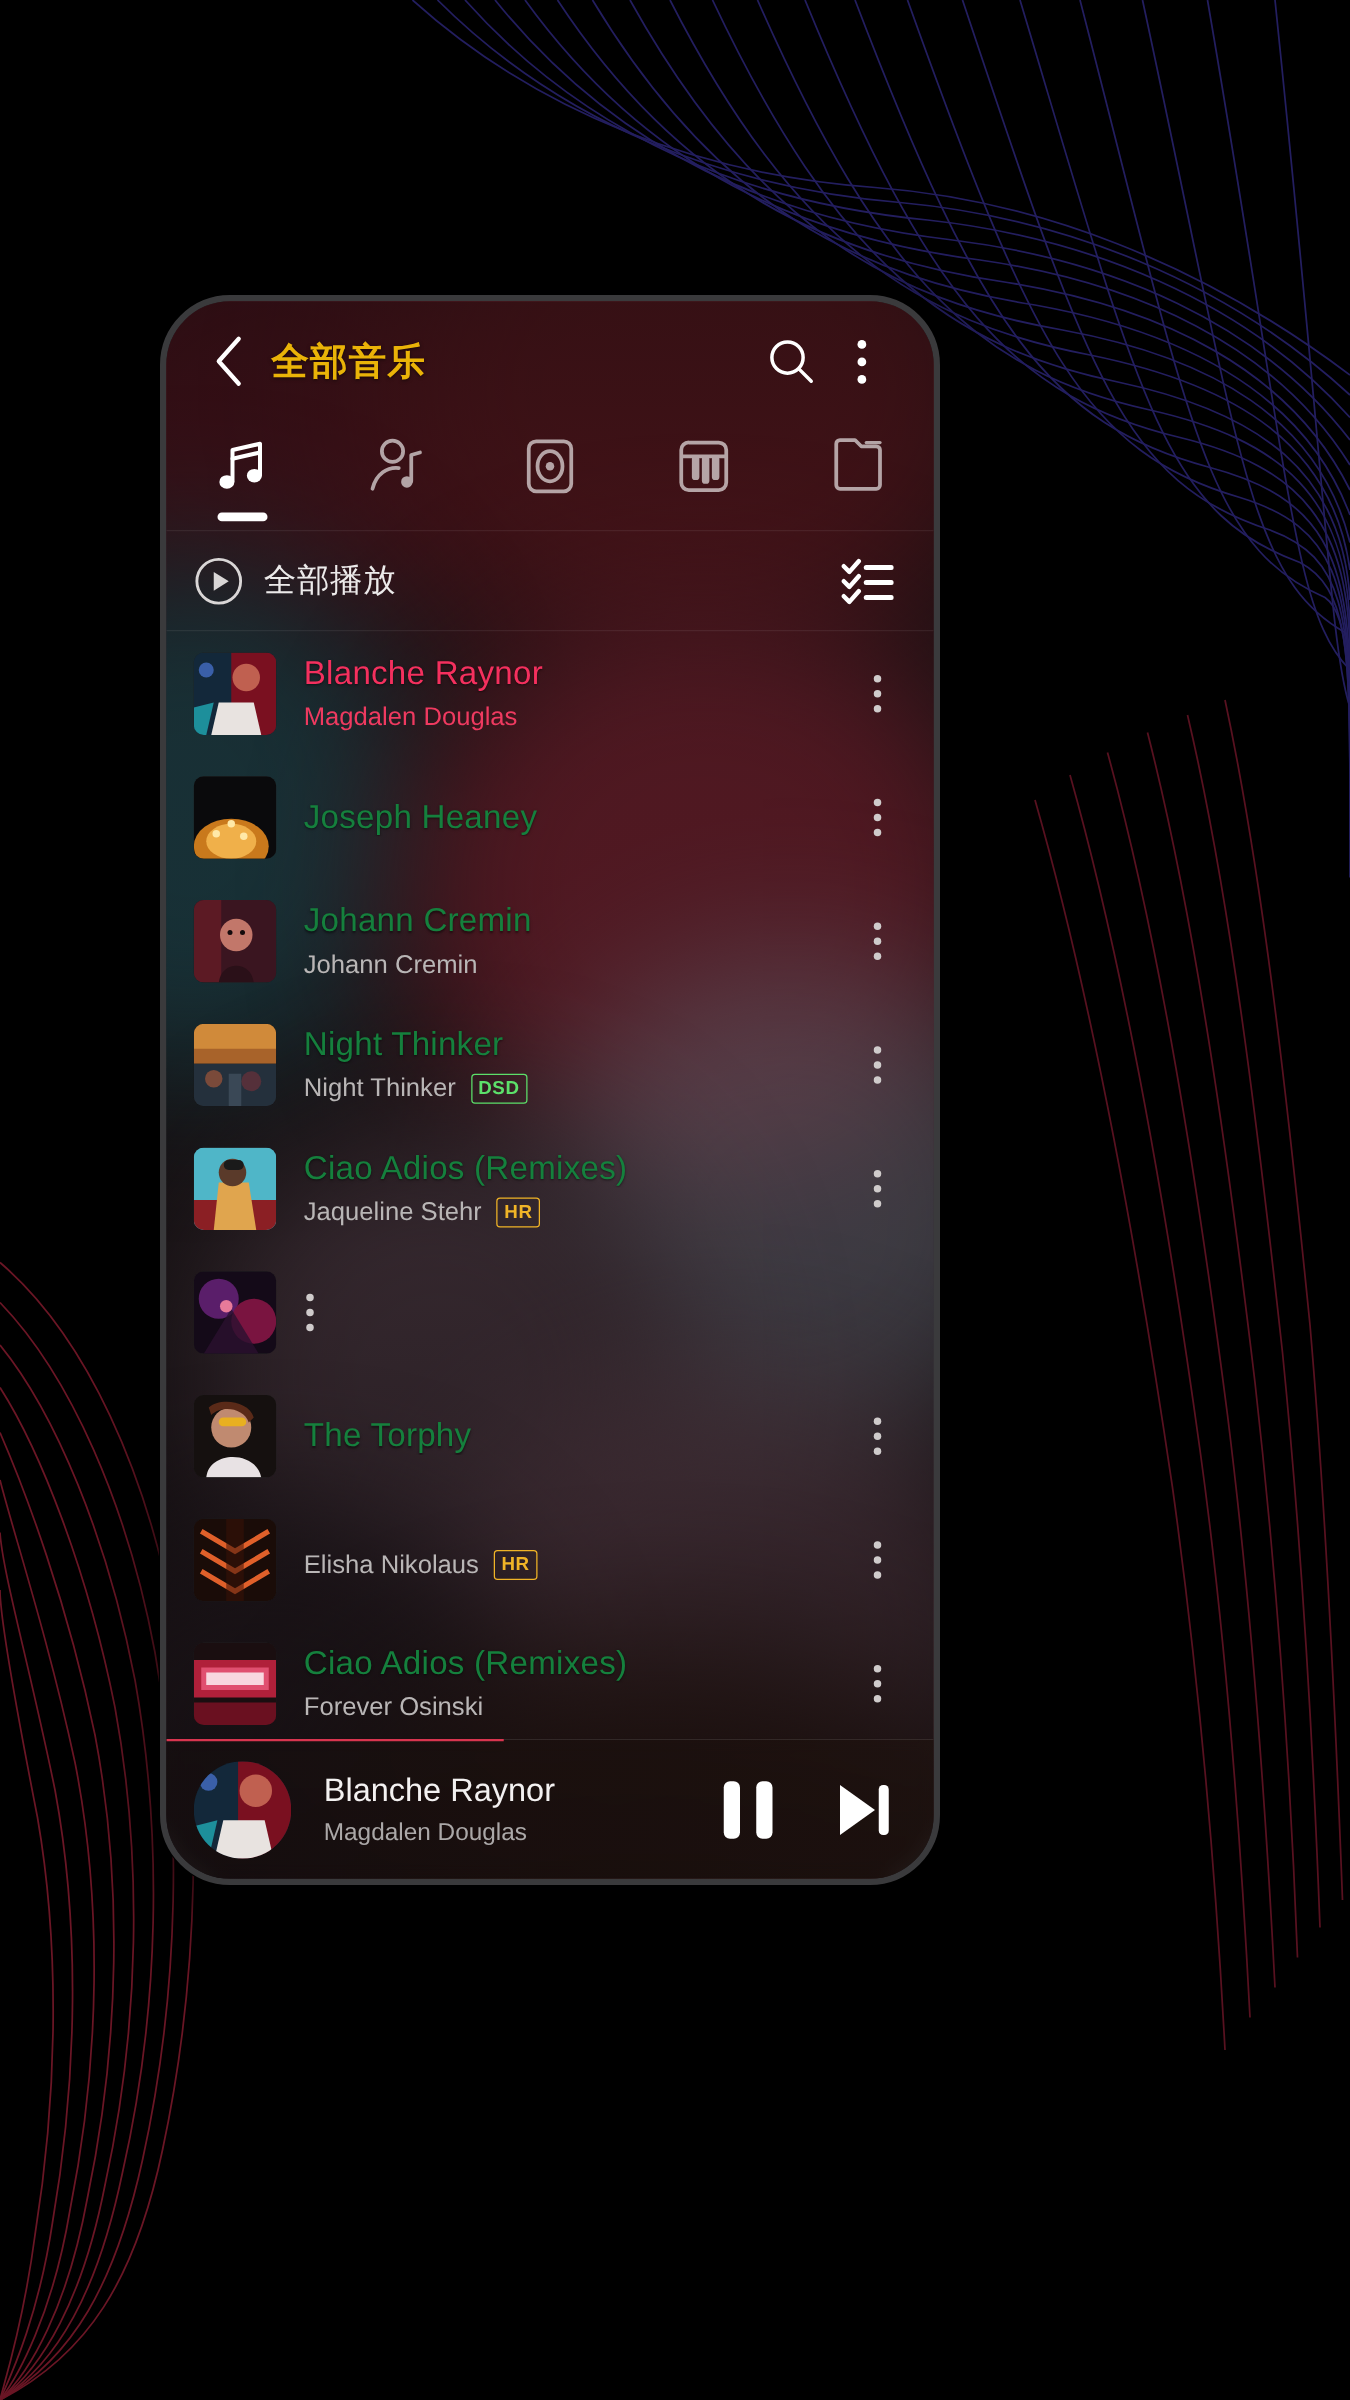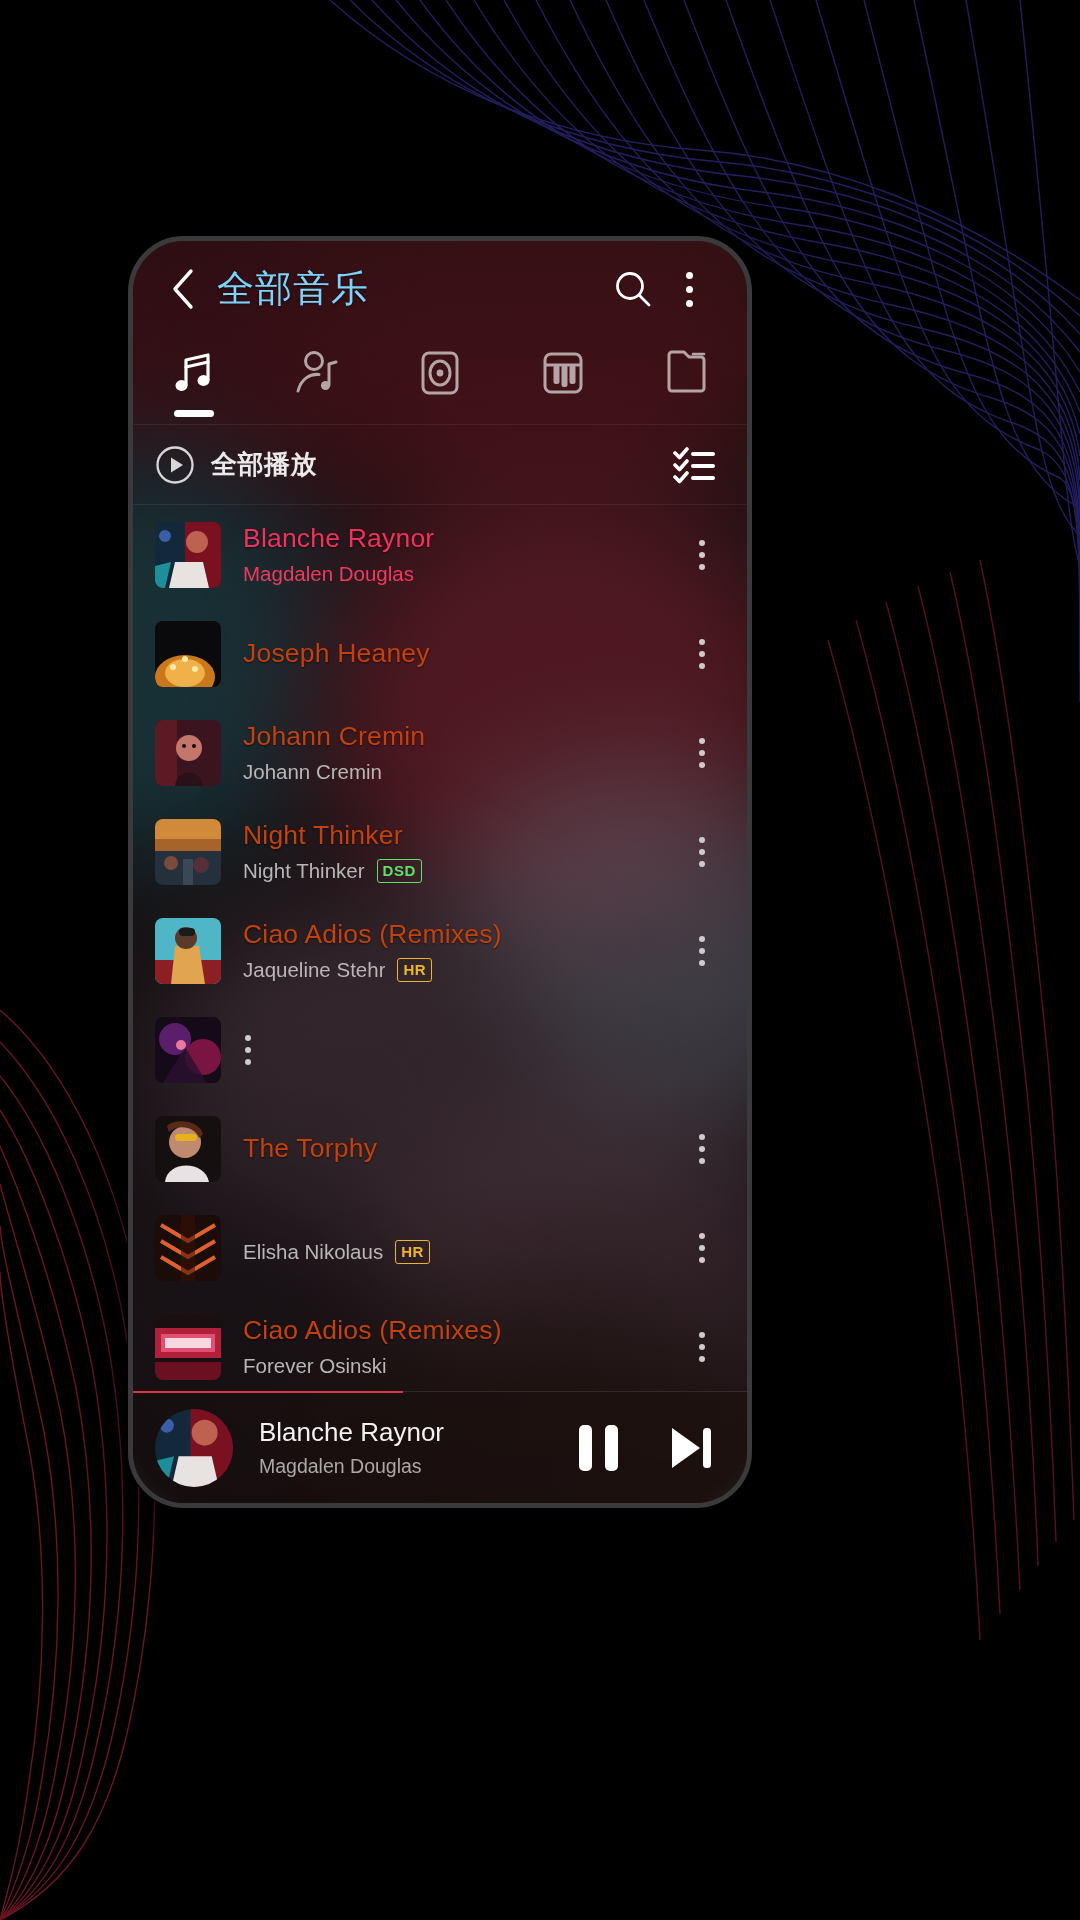--- a/index.html
+++ b/index.html
@@ -41,22 +41,22 @@
   .app { position:absolute; inset:0; display:flex; flex-direction:column; }
 
   .topbar {
     height:96px; flex:0 0 96px;
     display:flex; align-items:center;
     padding:0 30px 0 28px;
     position:relative; z-index:5;
   }
   .back-btn { width:44px; height:44px; display:flex; align-items:center; justify-content:center; cursor:pointer; }
   .page-title {
-    color:#7dd3fc; font-size:37px; letter-spacing:1px; margin-left:12px;
-    text-shadow:0 1px 3px rgba(0,0,0,.6); white-space:nowrap;
+    color:#eab308; font-size:30px; letter-spacing:1px; margin-left:12px;
+    text-shadow:0 1px 3px rgba(0,0,0,.6); white-space:nowrap;font-weight:bold;
   }
   .topbar-spacer { flex:1; }
   .top-action { width:56px; height:56px; display:flex; align-items:center; justify-content:center; cursor:pointer; }
   .kebab { display:flex; flex-direction:column; gap:7px; align-items:center; }
   .kebab i { width:7px; height:7px; border-radius:50%; background:#fff; display:block; }
 
   
   .tabs {
     flex:0 0 88px; height:88px;
     display:flex; align-items:flex-start; justify-content:space-around;
@@ -70,38 +70,38 @@
   .tab-underline { position:absolute; bottom:6px; width:40px; height:7px; border-radius:4px; background:#fff; }
 
   
   .playall {
     flex:0 0 80px; height:80px;
     display:flex; align-items:center; padding:0 26px 0 22px;
     position:relative; z-index:5;
     border-bottom:1px solid rgba(255,255,255,.07);
   }
   .playall-left { display:flex; align-items:center; gap:16px; cursor:pointer; }
-  .playall-label { color:#eceaea; font-size:26px; letter-spacing:.5px;font-weight:bold; }
+  .playall-label { color:#eceaea; font-size:26px; letter-spacing:.5px; }
   .playall-spacer { flex:1; }
   .select-all { width:54px; height:54px; display:flex; align-items:center; justify-content:center; cursor:pointer; }
 
   
   .list { flex:1; overflow:hidden; position:relative; z-index:5; }
   .song {
     height:99px; display:flex; align-items:center;
     padding:0 18px 0 22px; cursor:pointer; position:relative;
   }
   .art {
     width:66px; height:66px; border-radius:8px; flex:0 0 66px;
     overflow:hidden; position:relative; background:#222;
   }
   .art svg { display:block; width:66px; height:66px; }
   .song-meta { flex:1; min-width:0; margin-left:22px; }
   .song-title {
-    font-size:26.5px; color:#c2410c; white-space:nowrap;
+    font-size:26.5px; color:#15803d; white-space:nowrap;
     overflow:hidden; text-overflow:ellipsis; letter-spacing:.2px;
     text-shadow:0 1px 2px rgba(0,0,0,.55);
   }
   .song-sub { display:flex; align-items:center; gap:12px; margin-top:8px; }
   .song-artist {
     font-size:20.5px; color:#b9b6b6; white-space:nowrap;
     overflow:hidden; text-overflow:ellipsis;
   }
   .badge {
     font-size:15px; line-height:1; padding:3px 5px 4px;

